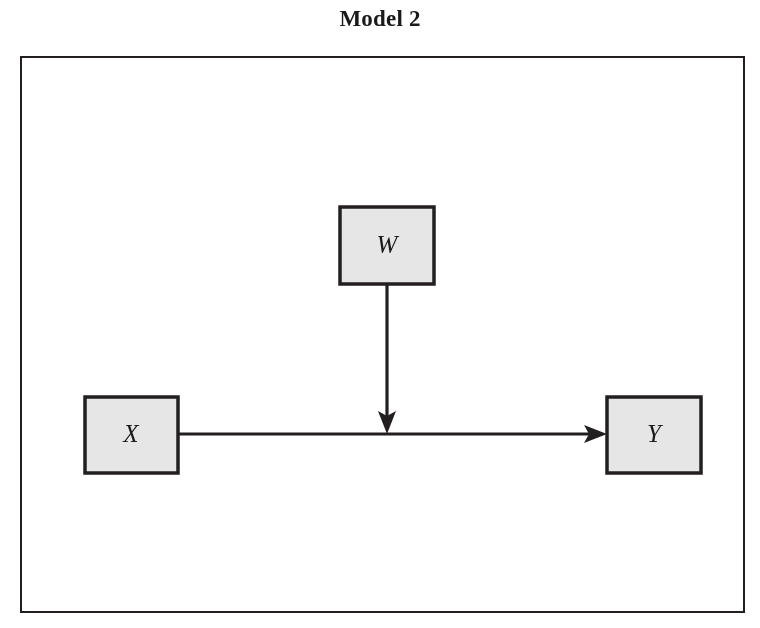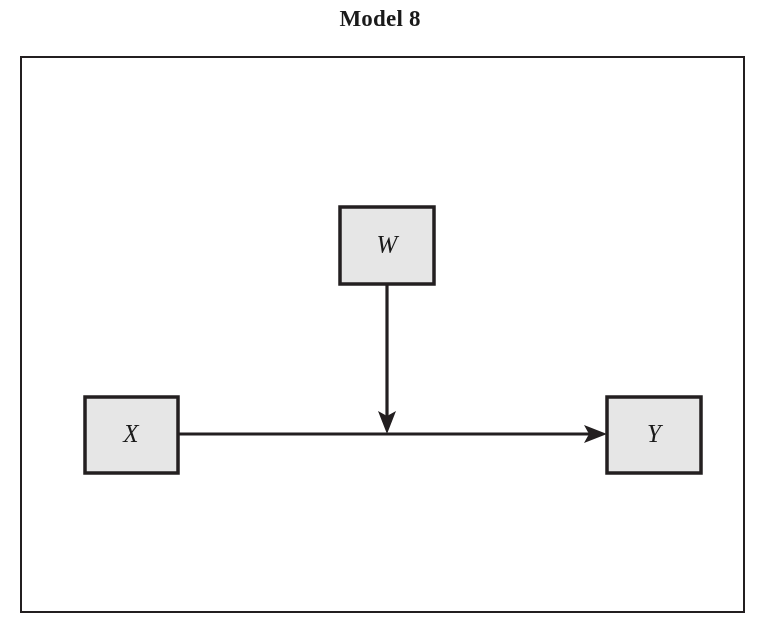--- a/index.html
+++ b/index.html
@@ -80,21 +80,21 @@
   .edge-head {
     fill: #231f20;
     stroke: none;
   }
 </style>
 </head>
 <body>
 
 <div id="figure-root">
 
-  <div id="figure-title">Model 8</div>
+  <div id="figure-title">Model 2</div>
 
   <div id="figure-frame"></div>
 
   <svg id="diagram-canvas" viewBox="0 0 760 628" xmlns="http://www.w3.org/2000/svg">
 
     <g>
       <line class="edge-line" x1="178" y1="434" x2="596" y2="434"></line>
       <polygon class="edge-head" points="607,434 584,425 589,434 584,443"></polygon>
     </g>
 

